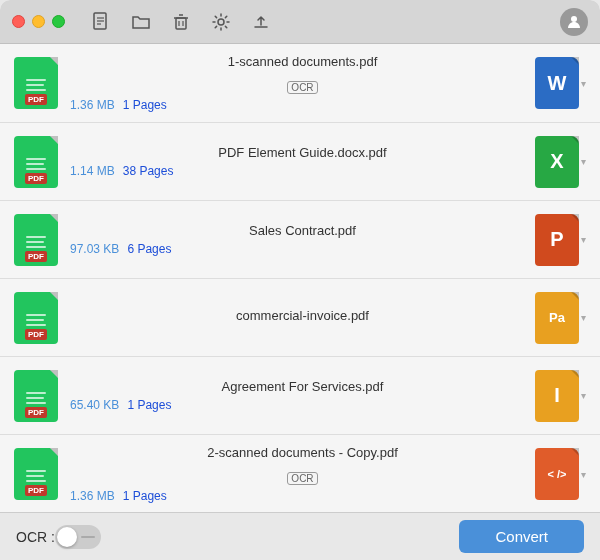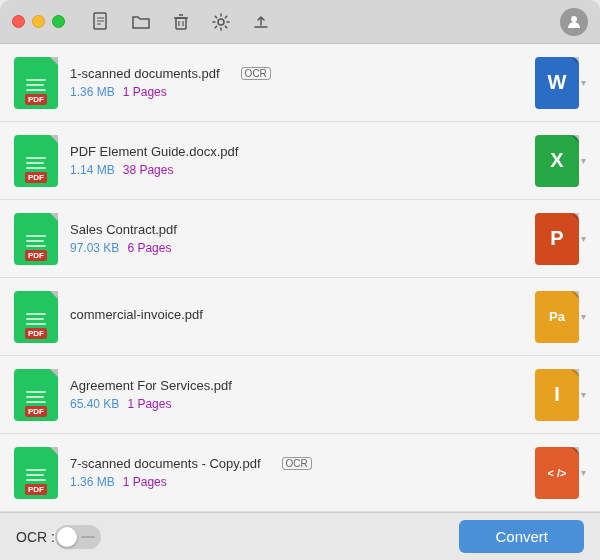--- a/index.html
+++ b/index.html
@@ -130,39 +130,40 @@
 
     .file-info {
       flex: 1;
     }
     .file-name {
       font-size: 13px;
       color: #333;
       margin-bottom: 4px;
       display: flex;
       align-items: center;
-      gap: 21px;
+      gap: 12px;
+      flex-direction: column;
     }
     .ocr-badge {
       font-size: 10px;
       border: 1px solid #999;
       border-radius: 3px;
       padding: 0 3px;
       color: #666;
       font-weight: normal;
     }
     .file-meta {
       font-size: 12px;
       color: #4a90d9;
     }
     .file-meta span {
       margin-right: 8px;
     }
     .file-meta a {
-      color: #a21caf;
+      color: #1d4ed8;
       text-decoration: none;
     }
 
     
     .output-icon {
       width: 44px;
       height: 52px;
       border-radius: 4px 8px 4px 4px;
       display: flex;
       align-items: center;
@@ -406,21 +407,21 @@
       <div class="pdf-icon">
       <div class="pdf-icon-lines">
         <div class="pdf-line" style="width:20px"></div>
         <div class="pdf-line" style="width:18px"></div>
         <div class="pdf-line" style="width:20px"></div>
       </div>
       <div class="pdf-badge">PDF</div>
     </div>
       <div class="file-info">
         <div class="file-name">
-          <span>7-scanned documents - Copy.pdf</span>
+          <span>2-scanned documents - Copy.pdf</span>
           <span class="ocr-badge">OCR</span>
         </div>
         <div class="file-meta"><span>1.36 MB</span><a href="#">1 Pages</a></div>
       </div>
       <div class="output-icon code" style="background: rgb(224, 92, 42);">
         <span style="font-size: 11px;">&lt;&nbsp;/&gt;</span>
       </div>
       <span class="chevron">▾</span>
     </div>
   </div>

